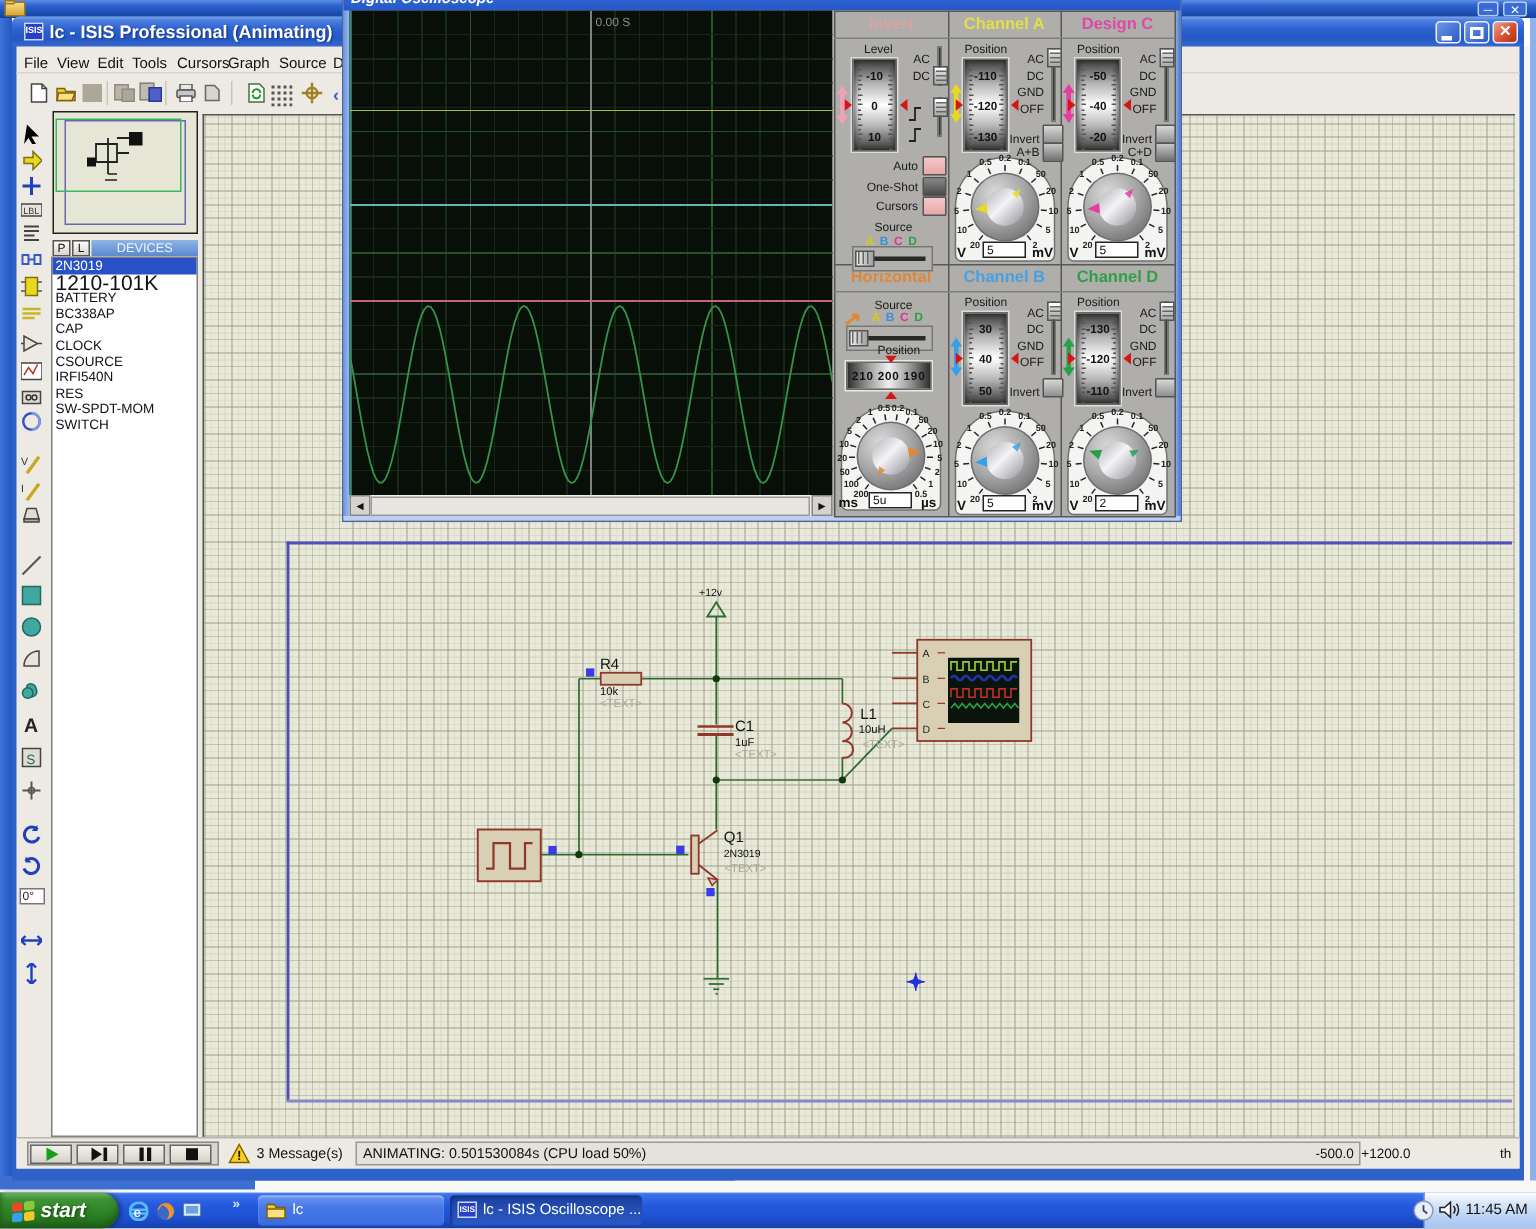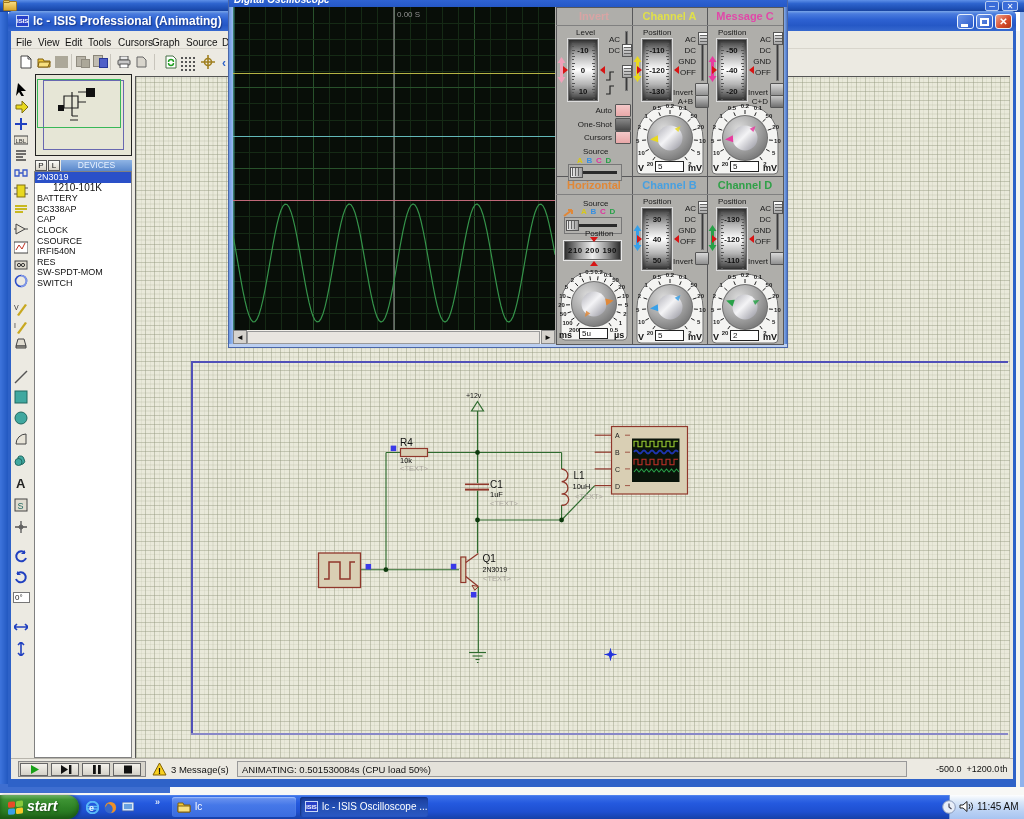--- a/index.html
+++ b/index.html
@@ -192,21 +192,21 @@
     <path d="M14 12h14v12H14zM28 8h10M38 5v6M28 18h8M14 24h8M22 24v8M22 8v24" fill="none" stroke="#222" stroke-width="1.2"></path>
     <rect x="36" y="4" width="9" height="9" fill="#111"></rect>
     <rect x="8" y="21" width="6" height="6" fill="#111"></rect>
     <path d="M22 32h6M20 36h8" stroke="#222"></path>
   </svg>
 <div class="abs" style="left:35px;top:160px;width:12px;height:11px;background:linear-gradient(180deg,#FCFCFA,#D8D4C8);border:1px solid #555;font-size:8px;text-align:center;line-height:10px;color:#111;z-index:7">P</div>
 <div class="abs" style="left:48px;top:160px;width:12px;height:11px;background:linear-gradient(180deg,#FCFCFA,#D8D4C8);border:1px solid #555;font-size:8px;text-align:center;line-height:10px;color:#111;z-index:7">L</div>
 <div class="abs" style="left:61px;top:160px;width:71px;height:11px;background:linear-gradient(180deg,#8FB4E4,#5A88CC);color:#E8F2FF;font-size:8.5px;text-align:center;line-height:11px;z-index:7">DEVICES</div>
 <div class="abs" style="left:34px;top:171px;width:98px;height:587px;background:#fff;border:1px solid #808080;z-index:7">
     <div style="height:10.6px;background:#2A50C8;color:#fff;font-size:9px;line-height:10.5px;padding-left:2px">2N3019</div>
-    <div style="height:10.6px;color:#111;font-size:10px;line-height:10.5px;padding-left:18px">1210-101K</div>
+    <div style="height:10.6px;color:#111;font-size:14px;line-height:10.5px;padding-left:2px">1210-101K</div>
     <div style="height:10.6px;color:#111;font-size:9px;line-height:10.5px;padding-left:2px">BATTERY</div>
     <div style="height:10.6px;color:#111;font-size:9px;line-height:10.5px;padding-left:2px">BC338AP</div>
     <div style="height:10.6px;color:#111;font-size:9px;line-height:10.5px;padding-left:2px">CAP</div>
     <div style="height:10.6px;color:#111;font-size:9px;line-height:10.5px;padding-left:2px">CLOCK</div>
     <div style="height:10.6px;color:#111;font-size:9px;line-height:10.5px;padding-left:2px">CSOURCE</div>
     <div style="height:10.6px;color:#111;font-size:9px;line-height:10.5px;padding-left:2px">IRFI540N</div>
     <div style="height:10.6px;color:#111;font-size:9px;line-height:10.5px;padding-left:2px">RES</div>
     <div style="height:10.6px;color:#111;font-size:9px;line-height:10.5px;padding-left:2px">SW-SPDT-MOM</div>
     <div style="height:10.6px;color:#111;font-size:9px;line-height:10.5px;padding-left:2px">SWITCH</div>
   </div>
@@ -310,21 +310,21 @@
 <div class="abs" style="left:113px;top:762.5px;width:28px;height:13px;background:linear-gradient(180deg,#F4F2EC,#D4D1C8);border:1px solid #666;z-index:11"></div>
 <svg class="abs" style="left:120px;top:762.5px;z-index:12" width="16" height="13" viewBox="0 0 16 13">
     <rect x="4" y="2.5" width="8" height="8" fill="#111"></rect>
   </svg>
 <svg class="abs" style="left:152px;top:762px;z-index:10" width="15" height="14" viewBox="0 0 15 14">
     <path d="M7.5 1L14 13H1z" fill="#F8D020" stroke="#806000"></path>
     <text x="6" y="11.5" font-size="9" font-weight="bold" fill="#111">!</text>
   </svg>
 <div class="abs" style="left:171px;top:764px;font-size:9.5px;color:#111;z-index:10">3 Message(s)</div>
 <div class="abs" style="left:237px;top:761px;width:670px;height:16px;border:1px solid #999;background:#E4E2DA;z-index:10;font-size:9.5px;color:#111;line-height:15px;padding-left:4px">ANIMATING: 0.501530084s (CPU load 50%)</div>
-<div class="abs" style="left:936px;top:764px;font-size:9px;color:#111;z-index:10">-500.0&nbsp;&nbsp;+1200.0</div>
+<div class="abs" style="left:877px;top:764px;font-size:9px;color:#111;z-index:10">-500.0&nbsp;&nbsp;+1200.0</div>
 <div class="abs" style="left:1000px;top:764px;font-size:9px;color:#111;z-index:10">th</div>
 <div class="abs" style="left:0;top:795px;width:1024px;height:24px;background:linear-gradient(180deg,#5A8CF0 0%,#3A70E8 6%,#2459DE 35%,#1E4FD0 70%,#1640A8 100%);z-index:20"></div>
 <div class="abs" style="left:0;top:795px;width:79px;height:24px;border-radius:0 12px 12px 0;background:linear-gradient(180deg,#74B46C 0%,#3E9434 18%,#2E8226 55%,#25701E 100%);box-shadow:inset 0 -3px 5px #1A5814, 2px 0 3px rgba(0,0,0,0.35);z-index:21"></div>
 <svg class="abs" style="left:8px;top:799px;z-index:22" width="16" height="16" viewBox="0 0 16 16">
     <g transform="skewY(-6)">
       <rect x="0" y="3" width="7" height="6" rx="1.5" fill="#E84A28"></rect>
       <rect x="8" y="3" width="7" height="6" rx="1.5" fill="#88C83C"></rect>
       <rect x="0" y="10" width="7" height="6" rx="1.5" fill="#38A0E8"></rect>
       <rect x="8" y="10" width="7" height="6" rx="1.5" fill="#F8C828"></rect>
     </g>
@@ -428,21 +428,21 @@
 <div class="abs" style="left:632px;top:7px;width:1.2px;height:337px;background:#58585A;z-index:33"></div>
 <div class="abs" style="left:707px;top:7px;width:1.2px;height:337px;background:#58585A;z-index:33"></div>
 <div class="abs" style="left:782.5px;top:7px;width:1.2px;height:337px;background:#58585A;z-index:33"></div>
 <div class="abs" style="left:555.5px;top:7px;width:228px;height:1.2px;background:#58585A;z-index:33"></div>
 <div class="abs" style="left:555.5px;top:176px;width:228px;height:1.2px;background:#58585A;z-index:33"></div>
 <div class="abs" style="left:555.5px;top:344px;width:228px;height:1.2px;background:#58585A;z-index:33"></div>
 <div class="abs" style="left:556px;top:10px;width:76px;text-align:center;font-size:11px;font-weight:bold;color:#D8A4A4;z-index:34">Invert</div>
 <div class="abs" style="left:556px;top:25px;width:76px;height:1px;background:#808080;z-index:34"></div>
 <div class="abs" style="left:632px;top:10px;width:75px;text-align:center;font-size:11px;font-weight:bold;color:#E0E04A;z-index:34">Channel A</div>
 <div class="abs" style="left:632px;top:25px;width:75px;height:1px;background:#808080;z-index:34"></div>
-<div class="abs" style="left:707px;top:10px;width:76px;text-align:center;font-size:11px;font-weight:bold;color:#E048A8;z-index:34">Message C</div>
+<div class="abs" style="left:707px;top:10px;width:76px;text-align:center;font-size:11px;font-weight:bold;color:#E048A8;z-index:34">Design C</div>
 <div class="abs" style="left:707px;top:25px;width:76px;height:1px;background:#808080;z-index:34"></div>
 <div class="abs" style="left:556px;top:179px;width:76px;text-align:center;font-size:11px;font-weight:bold;color:#E08838;z-index:34">Horizontal</div>
 <div class="abs" style="left:556px;top:194px;width:76px;height:1px;background:#808080;z-index:34"></div>
 <div class="abs" style="left:632px;top:179px;width:75px;text-align:center;font-size:11px;font-weight:bold;color:#48A0E0;z-index:34">Channel B</div>
 <div class="abs" style="left:632px;top:194px;width:75px;height:1px;background:#808080;z-index:34"></div>
 <div class="abs" style="left:707px;top:179px;width:76px;text-align:center;font-size:11px;font-weight:bold;color:#30A048;z-index:34">Channel D</div>
 <div class="abs" style="left:707px;top:194px;width:76px;height:1px;background:#808080;z-index:34"></div>
 <div class="abs" style="left:643px;top:28px;font-size:8px;color:#1A1A1A;z-index:34">Position</div>
 <div class="abs" style="left:642px;top:39px;width:30px;height:62px;border:1px solid #6A6A6A;background:linear-gradient(180deg,#383838 0%,#B4B4B4 26%,#FFFFFF 50%,#B4B4B4 74%,#383838 100%);box-shadow:0 0 0 1px #DCDCDC, inset 2px 0 3px rgba(40,40,40,0.55), inset -2px 0 3px rgba(40,40,40,0.55);z-index:34;font-size:7.8px;font-weight:bold;color:#111">
     <div style="height:20.666666666666668px;display:flex;align-items:center;justify-content:center">-110</div>

